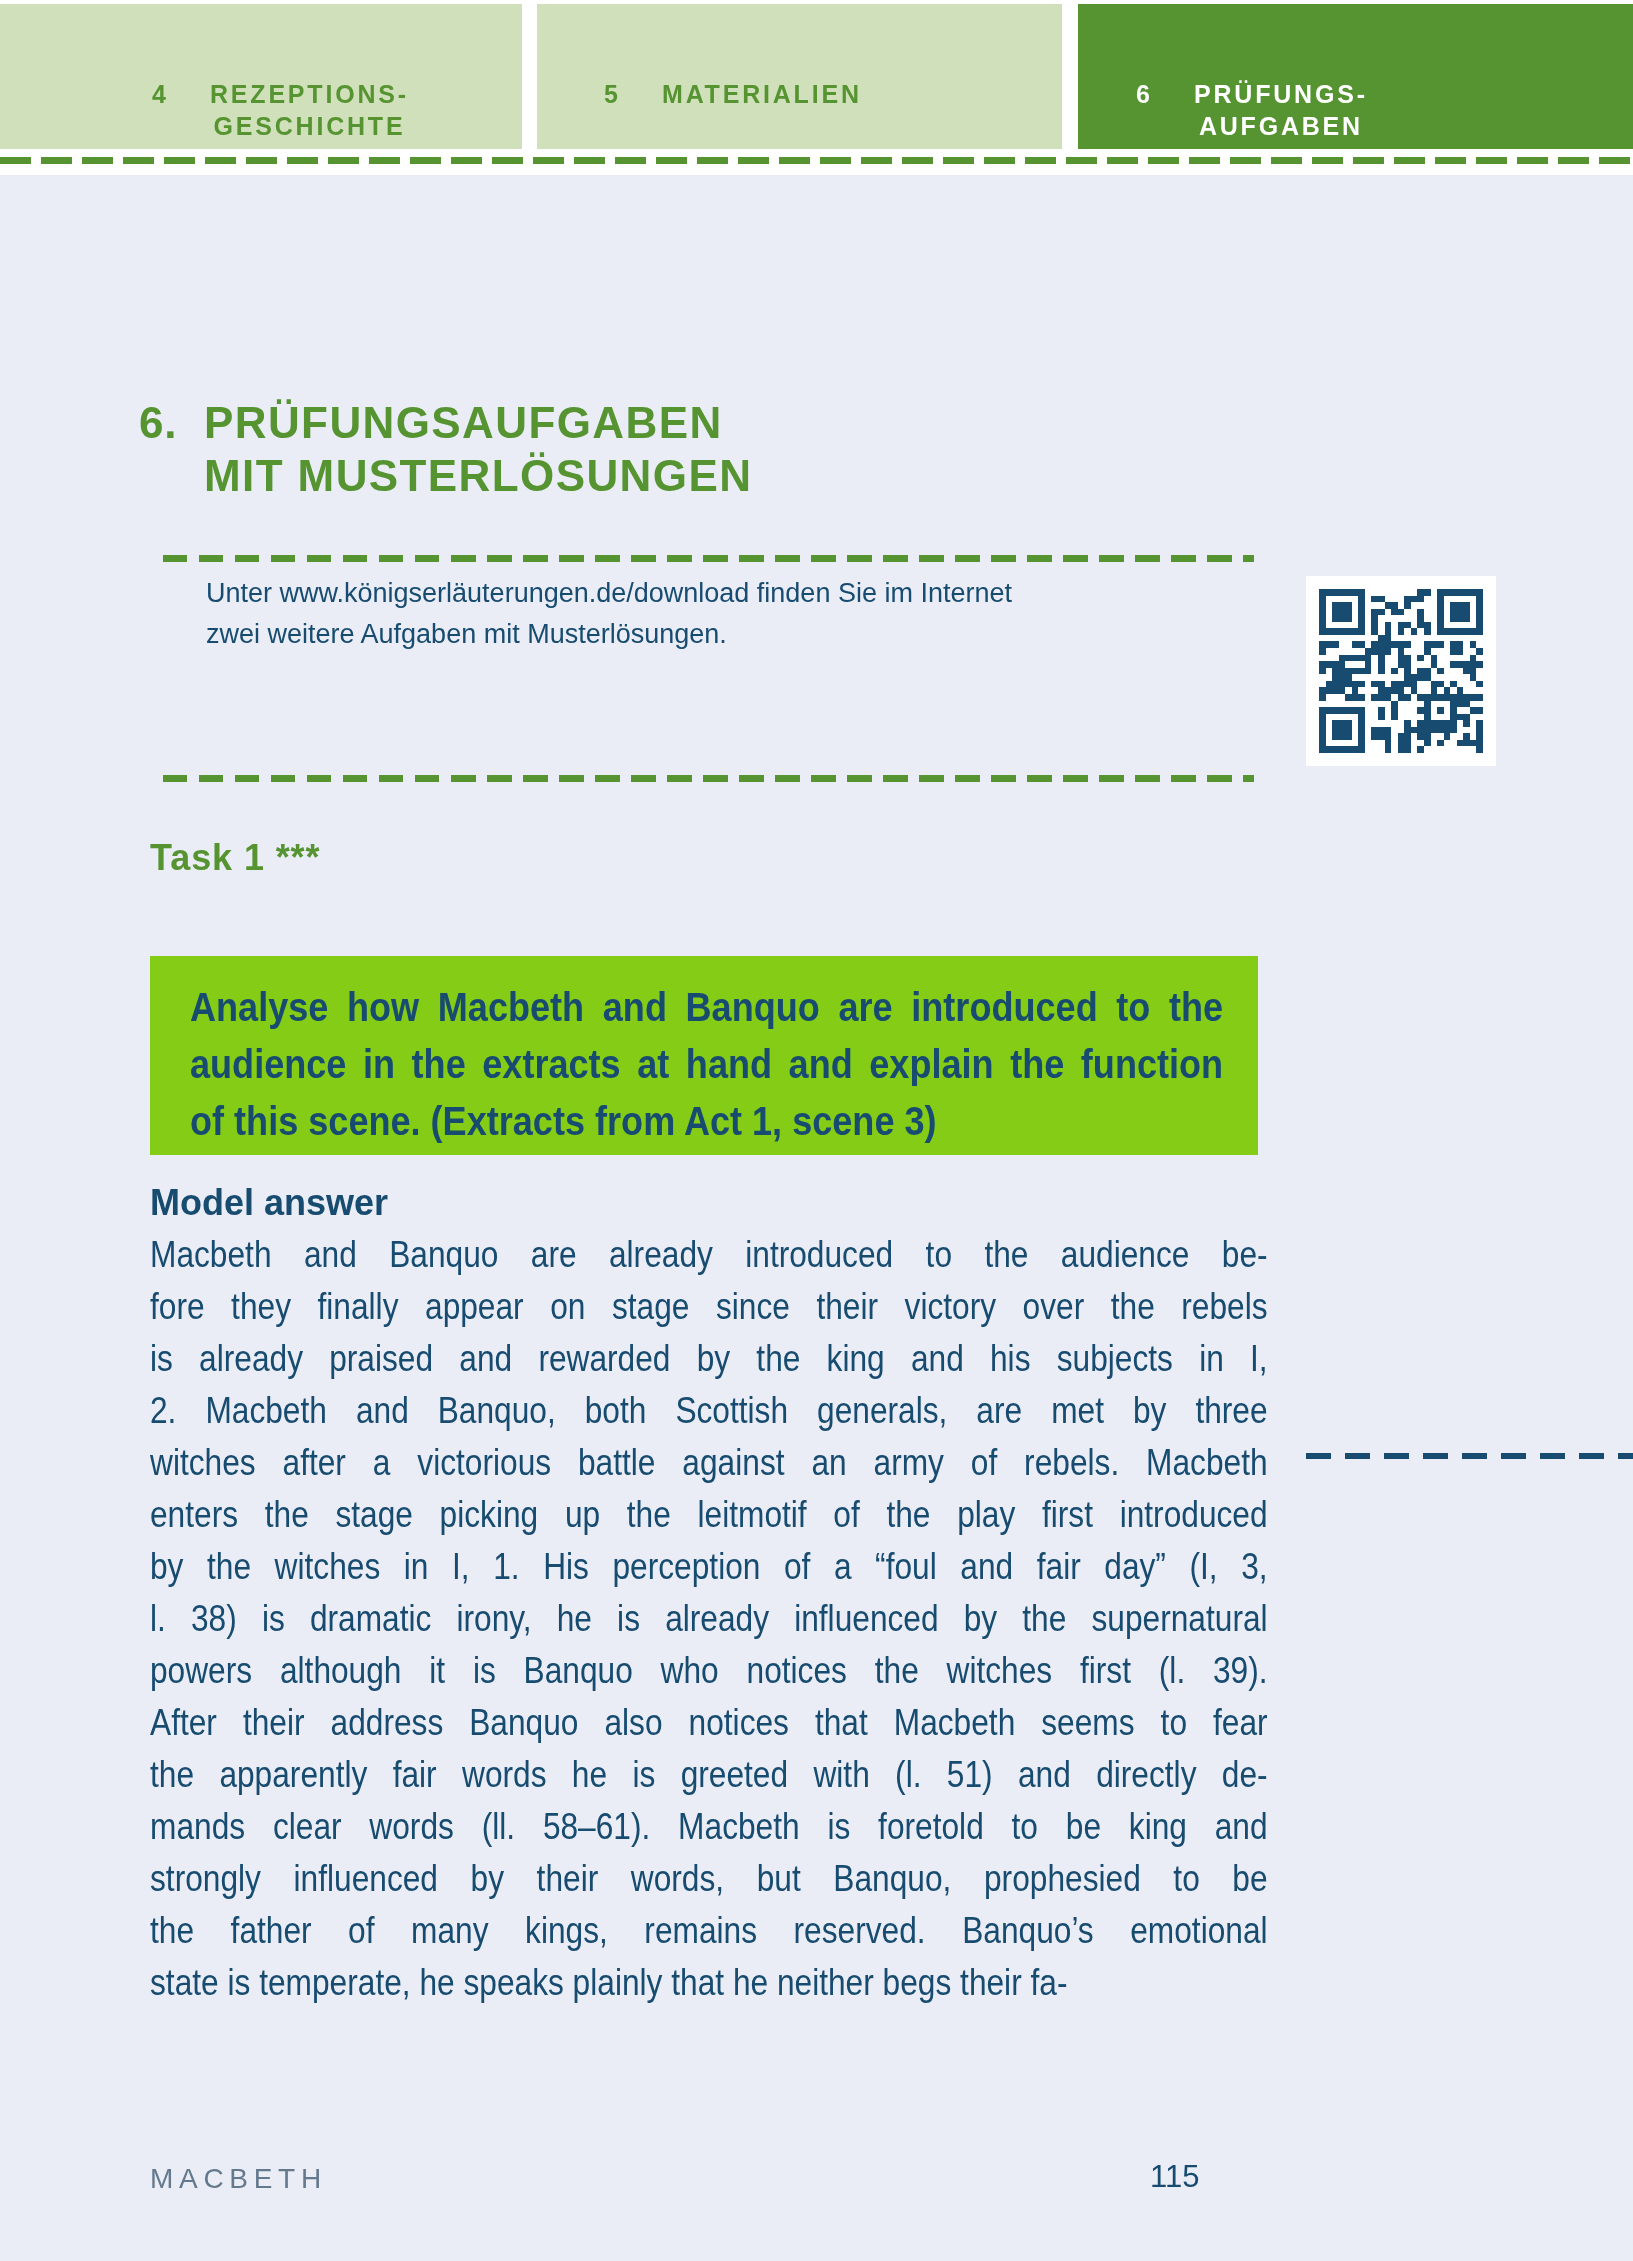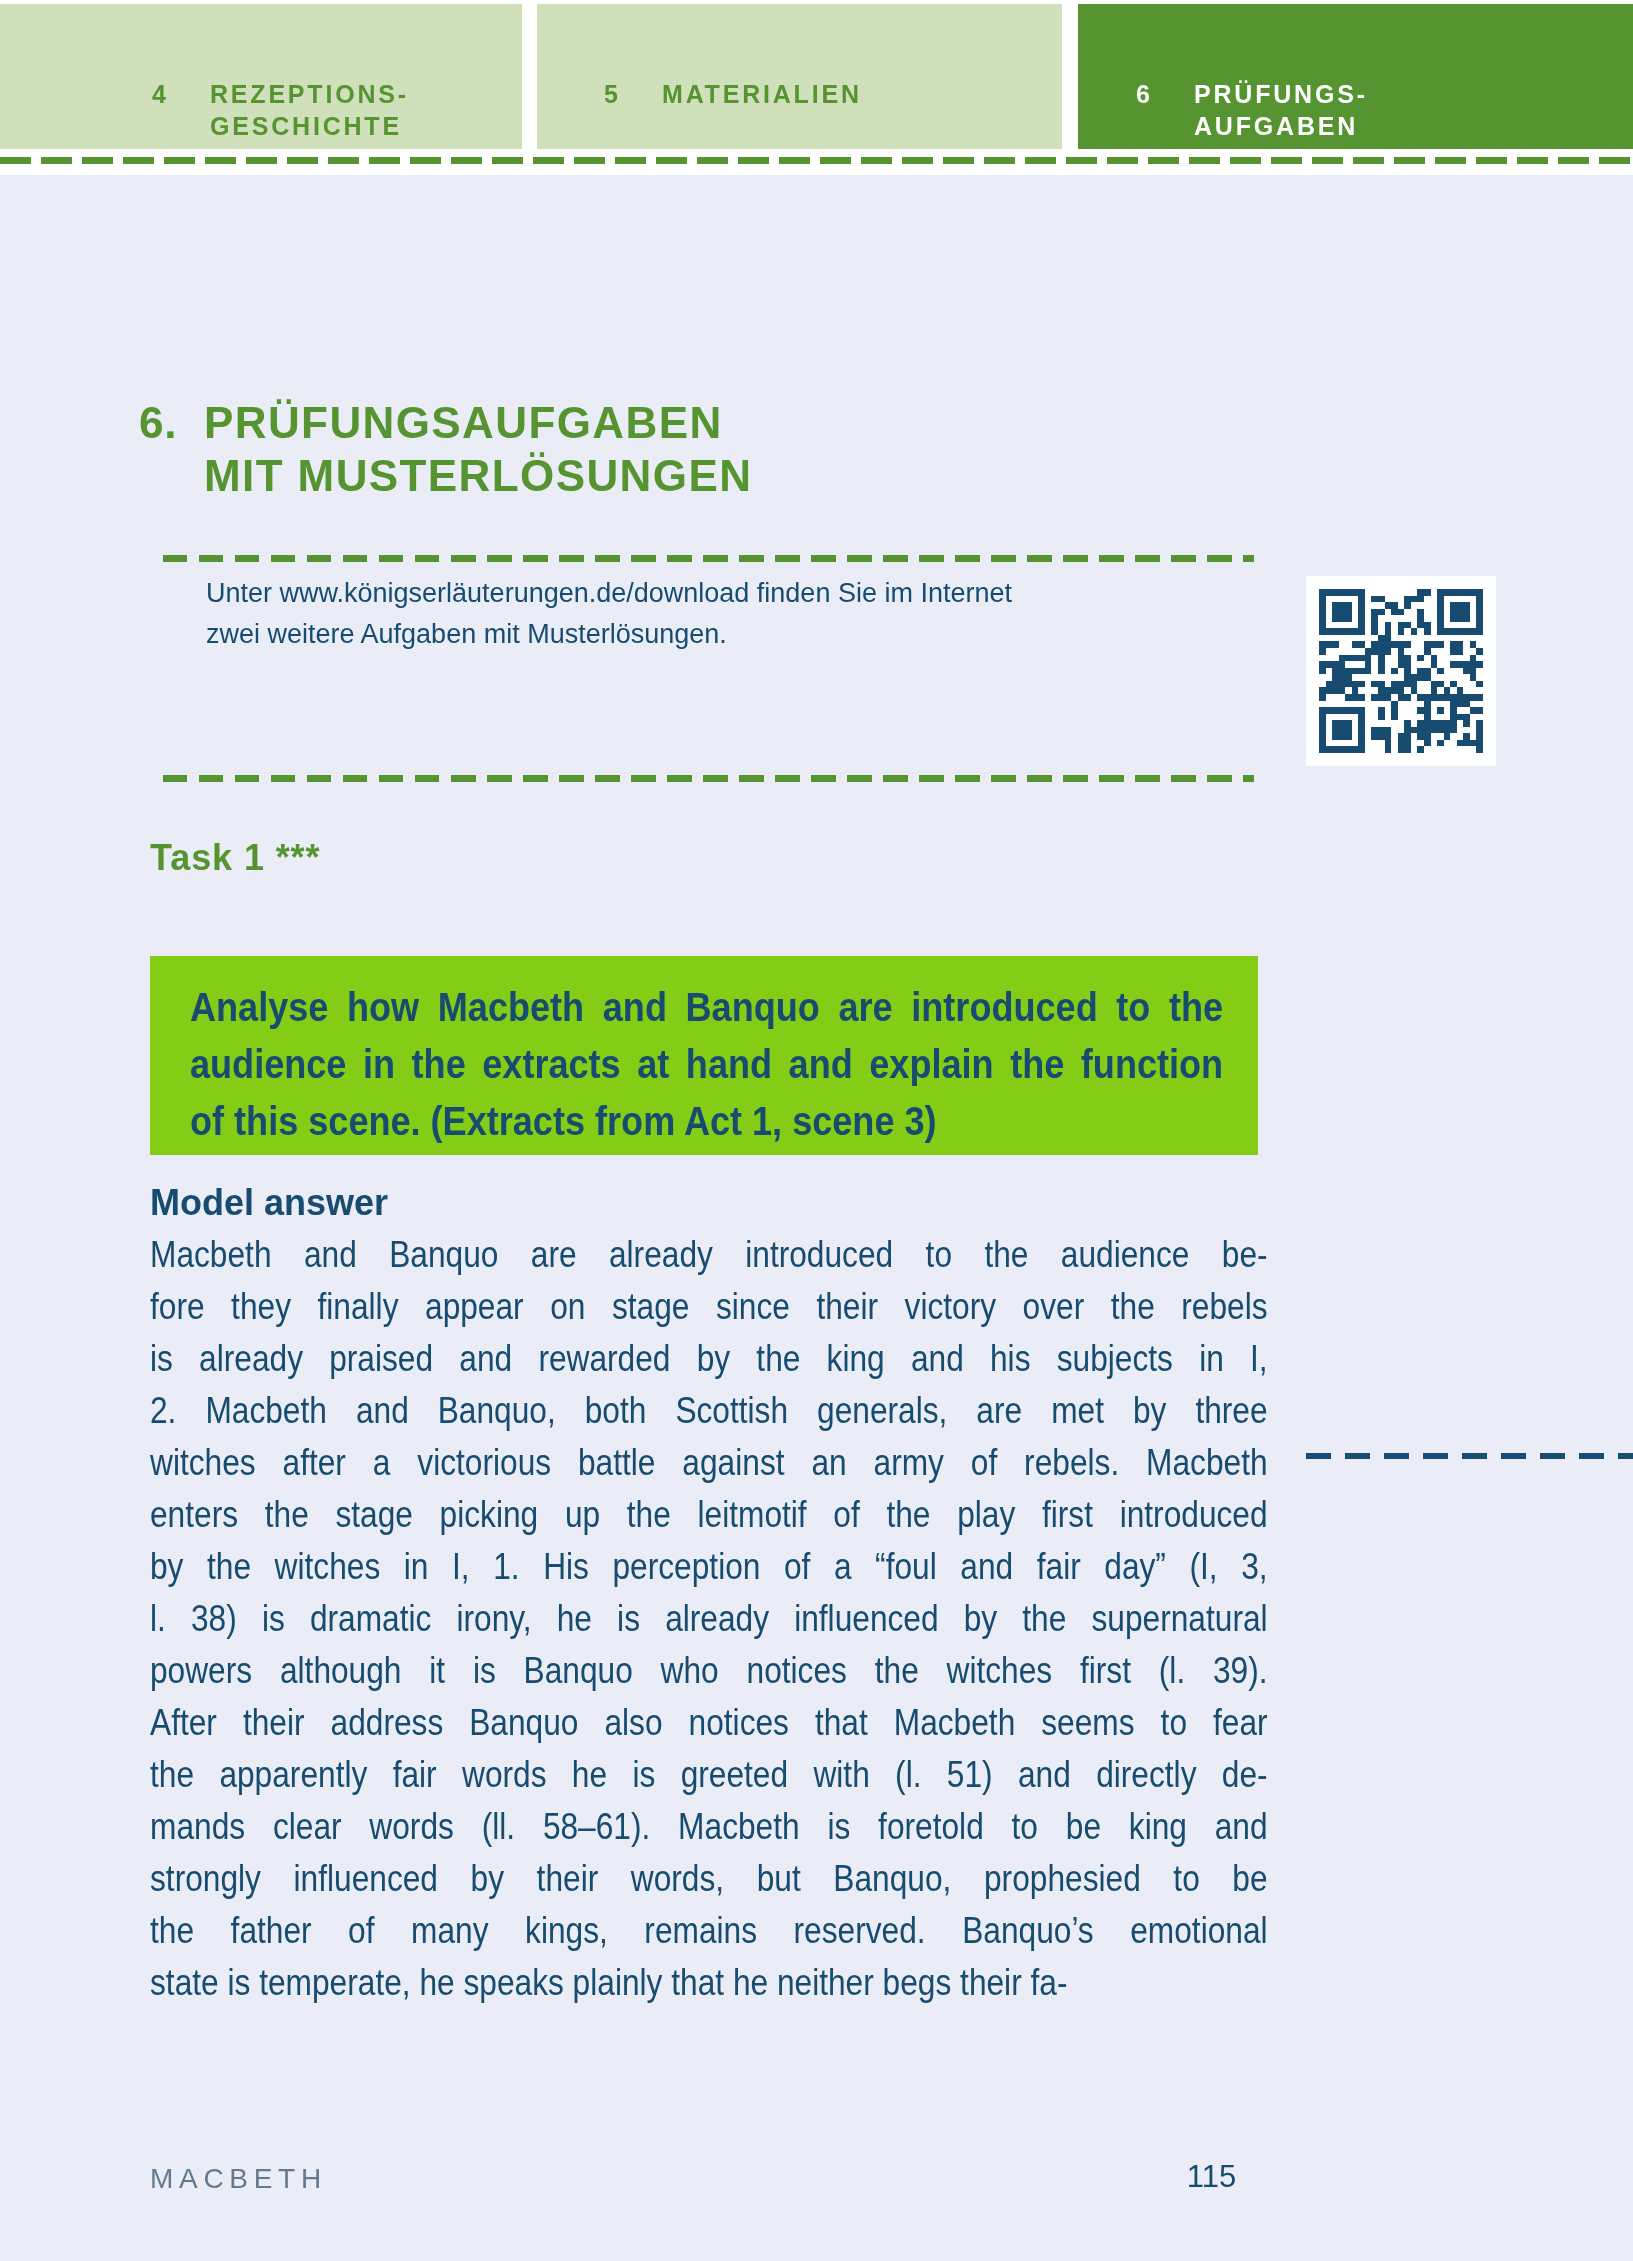--- a/index.html
+++ b/index.html
@@ -9,21 +9,21 @@
   }
   .content-bg{position:absolute;left:0;top:175px;width:1633px;height:2086px;background:#eaedf5;}
   
   .tab{position:absolute;top:3.8px;height:145px;box-sizing:border-box;display:flex;padding-top:74px;}
   .tab-1{left:0;width:522px;background:#cfe0ba;padding-left:152px;}
   .tab-2{left:537px;width:525px;background:#cfe0ba;padding-left:67px;}
   .tab-3{left:1078px;width:555px;background:#569431;padding-left:58px;}
   .tab-num{display:inline-block;width:26px;font-size:25px;font-weight:bold;letter-spacing:2.8px;
     line-height:32px;color:#569431;margin-right:32px;}
   .tab-3 .tab-num{color:#ffffff;}
-  .tab-line{font-size:25px;font-weight:bold;letter-spacing:2.8px;line-height:32px;color:#569431;}
+  .tab-line{font-size:25px;font-weight:bold;letter-spacing:2.8px;line-height:32px;color:#569431;text-align:center;}
   .tab-3 .tab-line{color:#ffffff;}
   
   .dash{position:absolute;}
   .dash-top{left:0;top:157px;width:1633px;height:7px;
     background:repeating-linear-gradient(90deg,#569431 0 31px,transparent 31px 41px);}
   .dash-info{left:163px;width:1091px;height:6.6px;
     background:repeating-linear-gradient(90deg,#569431 0 24.5px,transparent 24.5px 36px);}
   .dash-info-top{top:555px;}
   .dash-info-bottom{top:775px;}
   .dash-margin{left:1306px;top:1453px;width:327px;height:5.7px;
@@ -49,21 +49,21 @@
   .task-line{width:1174px;font-size:41px;line-height:57px;font-weight:bold;color:#174b70;}
   
   .model-answer{position:absolute;left:150px;top:1177px;width:1118px;}
   .model-heading{font-size:36px;line-height:52px;font-weight:bold;color:#174b70;}
   .body-line{width:1270px;font-size:36px;line-height:52px;color:#174b70;}
   
   .margin-note{position:absolute;left:1306px;top:1493px;width:325px;}
   .margin-line{font-size:28px;line-height:58px;font-weight:bold;letter-spacing:2.4px;color:#174b70;}
   
   .footer-book{position:absolute;left:150px;top:2163px;font-size:28px;letter-spacing:5.7px;color:#64788e;}
-  .footer-page{position:absolute;left:1150px;top:2159px;width:123px;text-align:center;
+  .footer-page{position:absolute;left:1150px;top:2159px;width:123px;text-align:left;
     font-size:31px;color:#174b70;}
 </style>
 </head>
 <body>
 
 <div class="page">
 
   <div class="content-bg"></div>
 
   <div class="tab tab-1">

